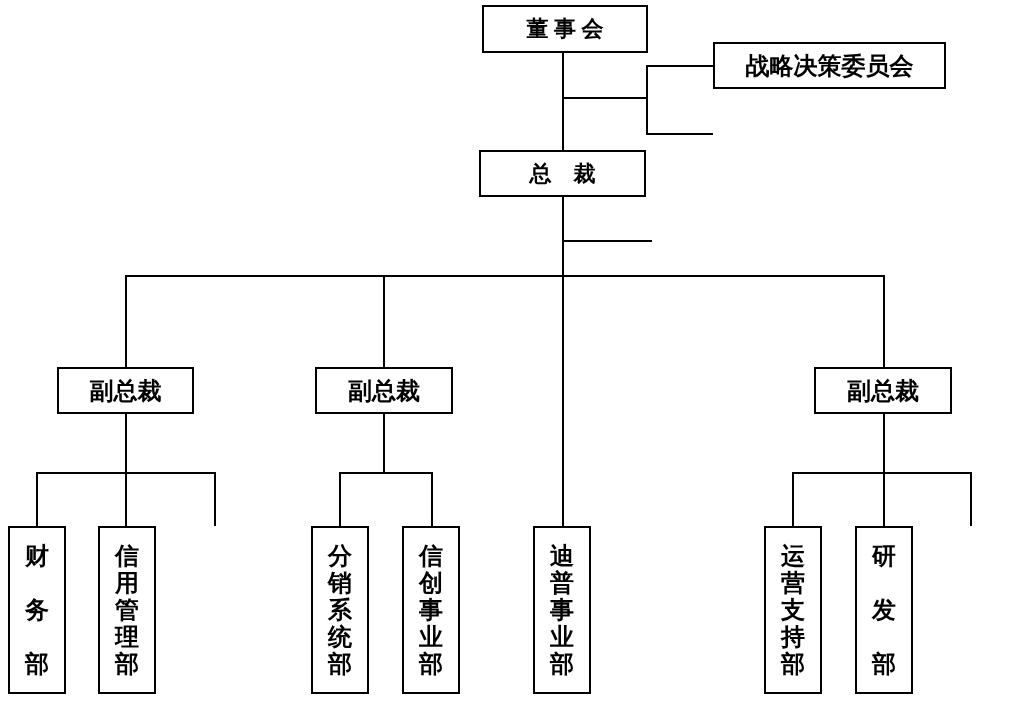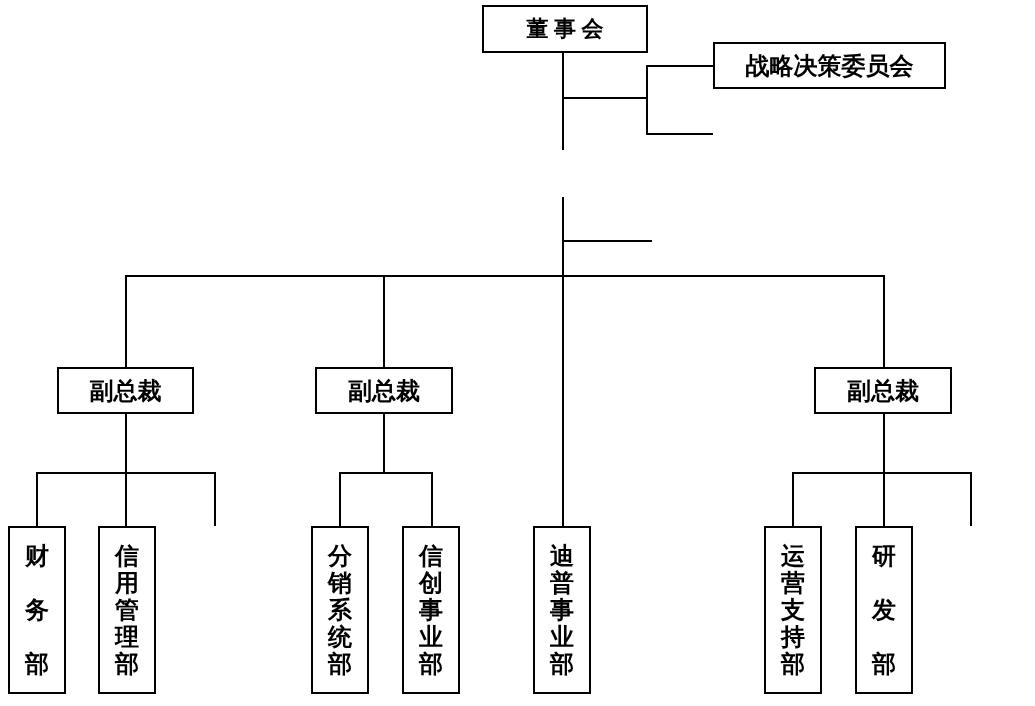--- a/index.html
+++ b/index.html
@@ -86,20 +86,23 @@
 
   <div class="box big" style="left:482px;top:5px;width:166px;height:48px;">
     <span class="lbl">董 事 会</span>
   </div>
 
   <div class="box" style="left:713px;top:42px;width:233px;height:47px;">
     <span class="lbl">战略决策委员会</span>
   </div>
 
 
+  <div class="box big" style="left:479px;top:150px;width:167px;height:47px;">
+    <span class="lbl">总　裁</span>
+  </div>
 
 
   <div class="box" style="left:57px;top:367px;width:137px;height:47px;">
     <span class="lbl">副总裁</span>
   </div>
   <div class="box" style="left:315px;top:367px;width:138px;height:47px;">
     <span class="lbl">副总裁</span>
   </div>
   <div class="box" style="left:814px;top:367px;width:138px;height:47px;">
     <span class="lbl">副总裁</span>

